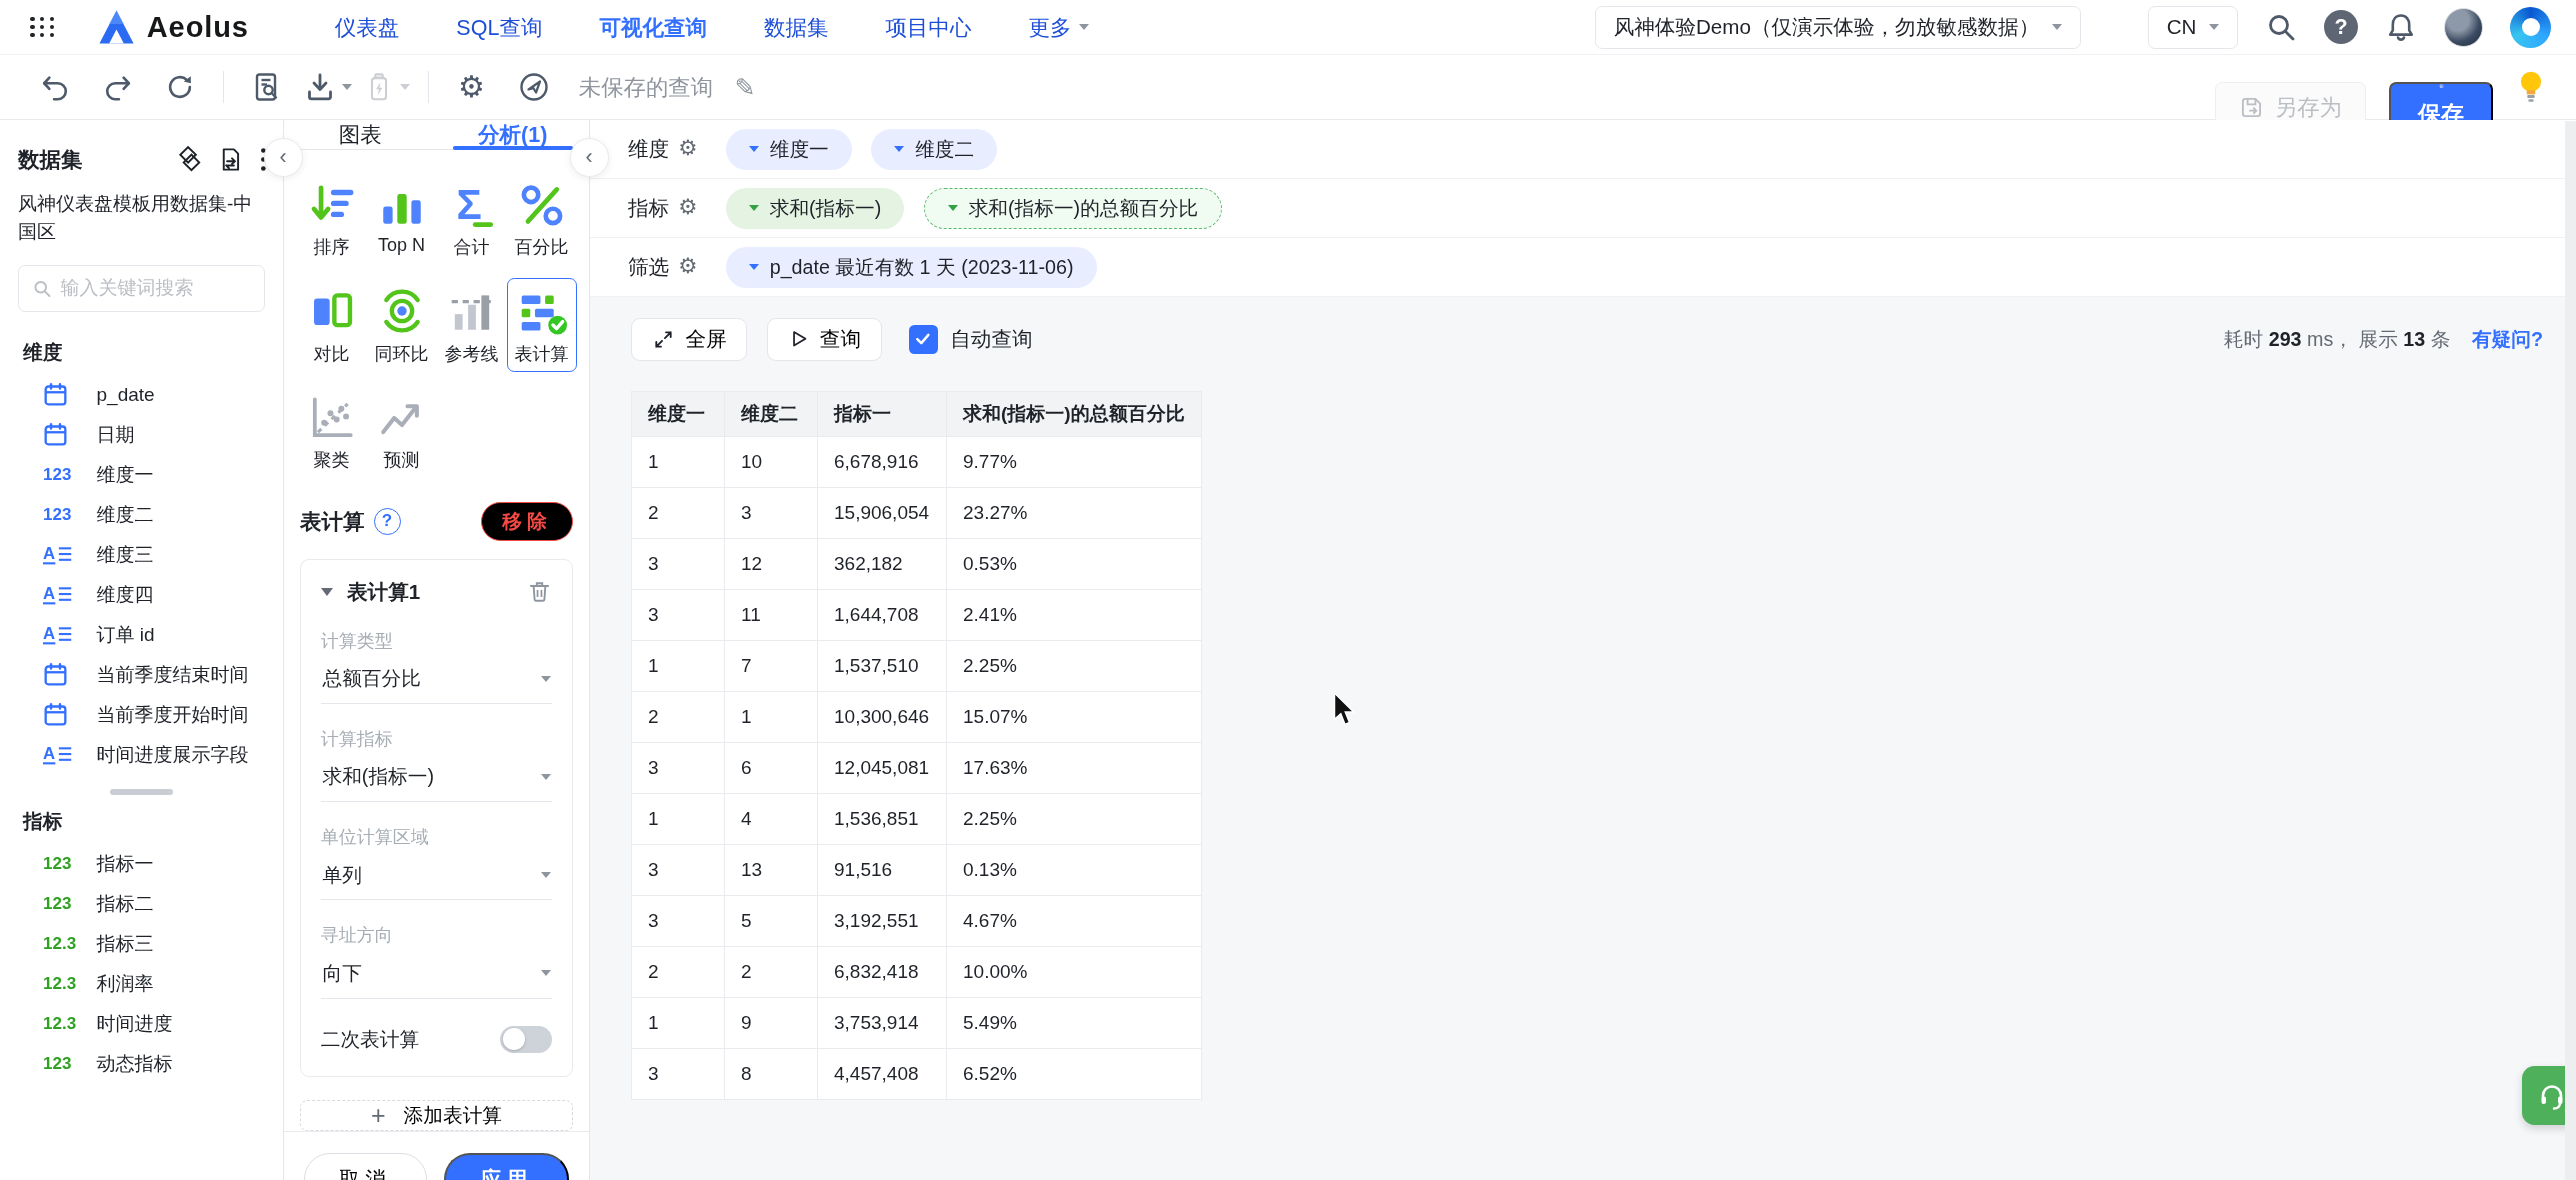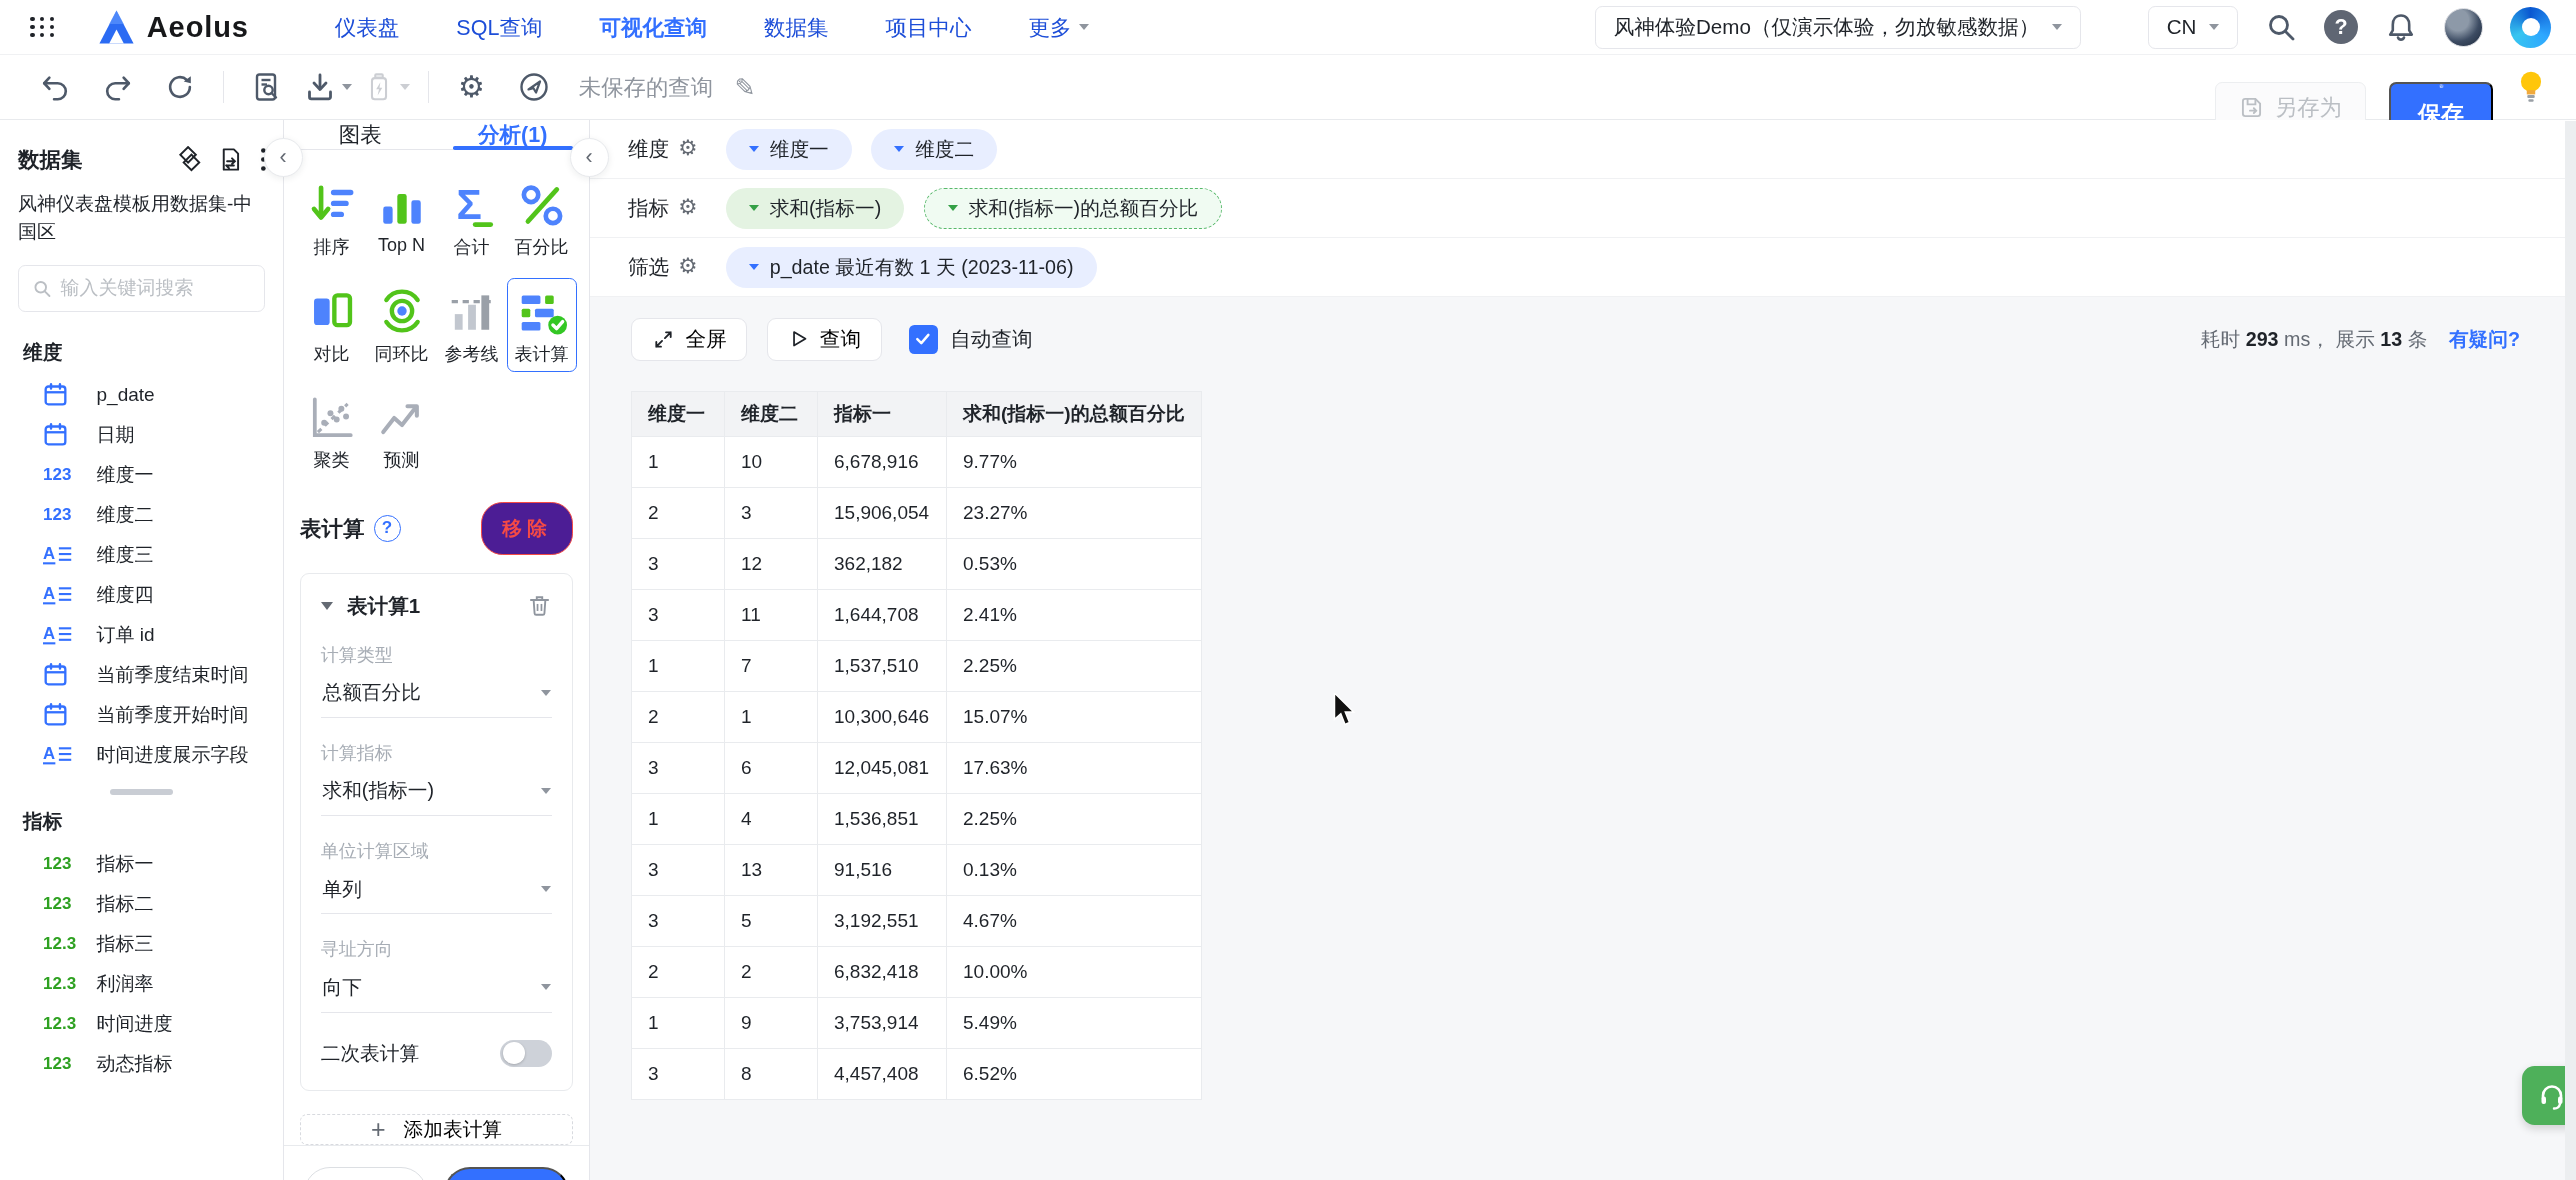--- a/index.html
+++ b/index.html
@@ -71,21 +71,21 @@
   .ap-tab.active { color:#3370ff; font-weight:700; }
   .ap-tab.active::after { content:""; position:absolute; left:16px; right:16px; bottom:-0.9px; height:3.6px; background:#3370ff; border-radius:1.8px; }
   .tool-grid { display:grid; grid-template-columns:repeat(4,1fr); padding:21.5px 12.5px 5.4px 12.5px; row-gap:12.5px; }
   .tool-cell { display:flex; flex-direction:column; align-items:center; gap:5.4px; padding:7.2px 1.8px 5.4px 1.8px; border:1.8px solid transparent; border-radius:7.2px; cursor:pointer; position:relative; }
   .tool-cell.selected { border-color:#3370ff; }
   .tool-label { font-size:18px; color:#1f2329; white-space:nowrap; }
   .tc-section { padding:18px 16px 0 16px; }
   .tc-head { display:flex; align-items:center; }
   .tc-title { font-size:21.5px; font-weight:700; }
   .tc-help { width:27px; height:27px; margin-left:9px; border:1.8px solid #3370ff; color:#3370ff; border-radius:50%; font-size:17px; font-weight:700; display:flex; align-items:center; justify-content:center; }
-  .btn-remove { margin-left:auto; height:53px; padding:0 19.7px; border:1.8px solid #f54a45; color:#f54a45; font-size:19.7px; font-weight:700; border-radius:21.5px; letter-spacing:5.4px; background:#4c1d95; cursor:pointer; display:flex; align-items:center; }
+  .btn-remove { margin-left:auto; height:39px; padding:0 19.7px; border:1.8px solid #f54a45; color:#f54a45; font-size:19.7px; font-weight:700; border-radius:21.5px; letter-spacing:5.4px; background:#000000; cursor:pointer; display:flex; align-items:center; }
   .tc-card { margin-top:18px; border:0.9px solid #e8eaed; border-radius:9px; padding:18px 19.7px 23px 19.7px; }
   .tc-card-head { display:flex; align-items:center; gap:14.3px; }
   .tc-card-title { font-size:20.6px; font-weight:700; }
   .tc-field { margin-top:23px; }
   .tc-label { font-size:18px; color:#a7adb5; }
   .tc-select { display:flex; align-items:center; border-bottom:0.9px solid #e5e6eb; padding:12.5px 1.8px 10.7px 1.8px; cursor:pointer; }
   .tc-value { font-size:19.7px; color:#1f2329; }
   .tc-select .caret { margin-left:auto; }
   .tc-toggle-row { display:flex; align-items:center; margin-top:27px; }
   .tc-toggle-label { font-size:19.7px; }
@@ -109,21 +109,21 @@
   .pill.measure { background:#e4f3e2; }
   .pill.measure-dashed { background:#f0fbf2; border:1.8px dashed #58b96b; }
 
   .result-area { padding:19.7px 0 0 41px; position:relative; }
   .result-toolbar { display:flex; align-items:center; height:45px; }
   .rt-btn { height:43px; border:0.9px solid #e5e6eb; border-radius:9px; background:#fff; display:flex; align-items:center; gap:10.7px; padding:0 19.7px; font-size:20.6px; cursor:pointer; }
   .rt-btn + .rt-btn { margin-left:19.7px; }
   .auto-query { display:flex; align-items:center; gap:12.5px; margin-left:27px; cursor:pointer; }
   .checkbox { width:29px; height:29px; border-radius:5.4px; background:#3370ff; display:flex; align-items:center; justify-content:center; }
   .auto-query span { font-size:20.6px; }
-  .stats { position:absolute; right:56px; top:29px; font-size:19.7px; color:#646a73; white-space:nowrap; }
+  .stats { position:absolute; right:33px; top:29px; font-size:19.7px; color:#646a73; white-space:nowrap; }
   .stats b { color:#1f2329; }
   .stats .link { color:#3370ff; font-weight:700; margin-left:16px; cursor:pointer; }
 
   table.result { border-collapse:collapse; margin-top:29px; background:#fff; table-layout:fixed; }
   table.result th, table.result td { border:0.9px solid #e9ebee; font-size:19px; padding:0 16px; white-space:nowrap; overflow:hidden; }
   table.result th { background:#f2f3f5; height:45px; font-weight:700; text-align:left; }
   table.result td { height:51px; }
   th.r, td.r { text-align:left; }
 
   

